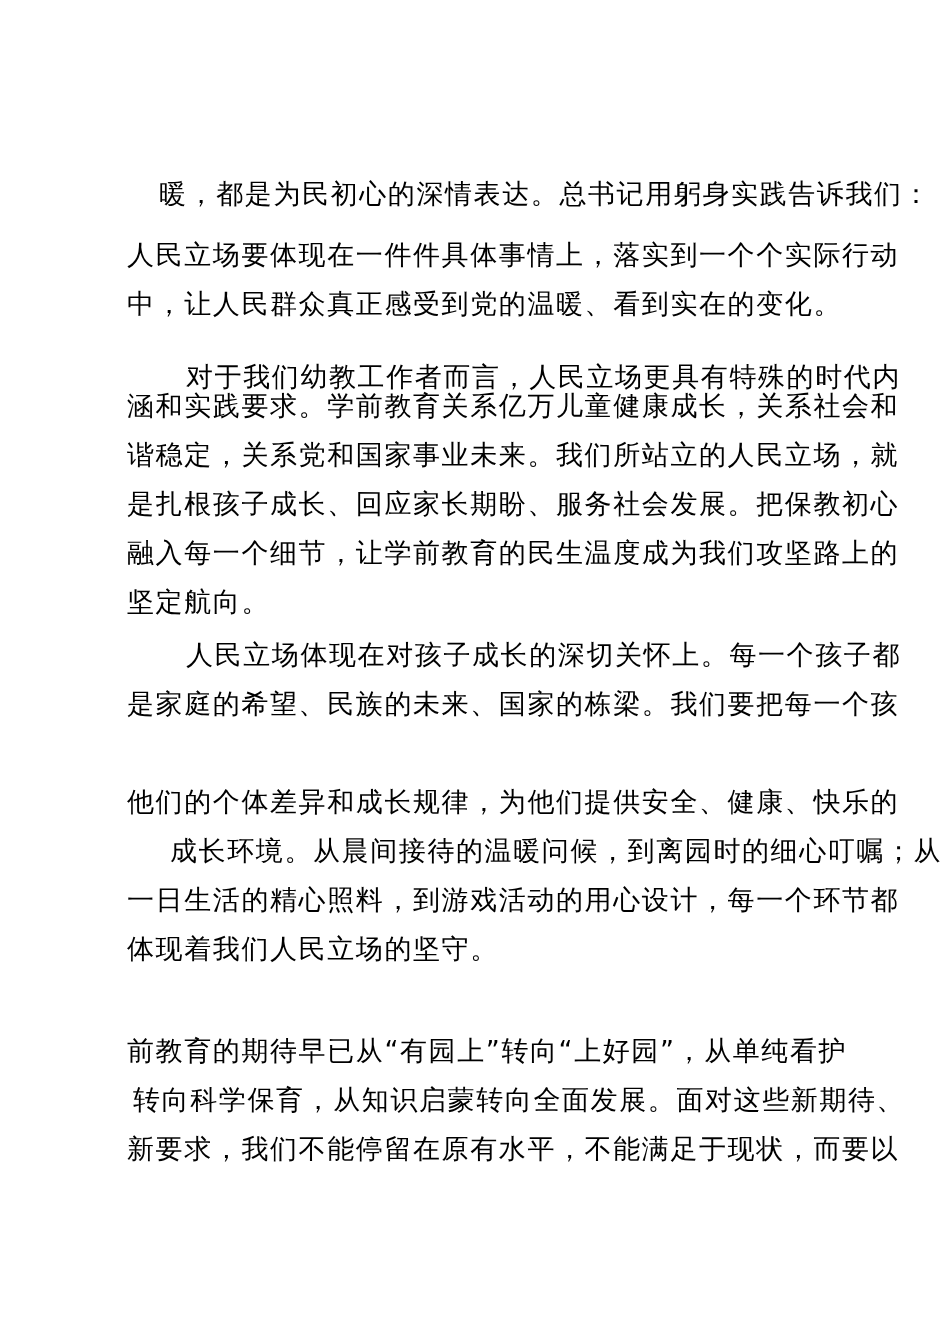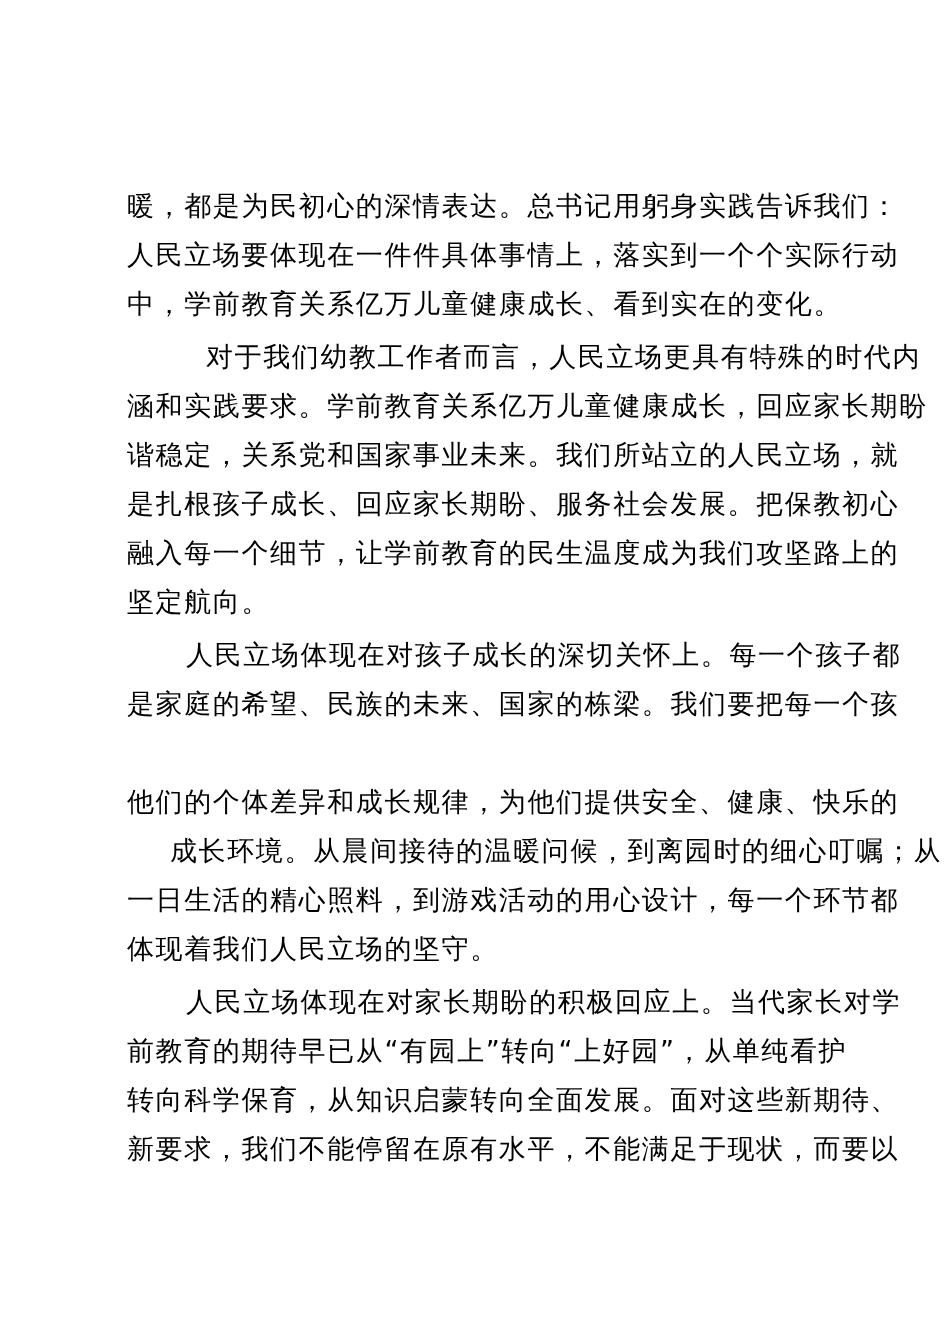--- a/index.html
+++ b/index.html
@@ -40,32 +40,31 @@
     }
     .line.indent {
       left: 186px;
       width: 647px;
     }
   </style>
 </head>
 <body>
 
 <div class="page">
-  <div class="line" style="top: 186px;">暖，都是为民初心的深情表达。总书记用躬身实践告诉我们：</div>
+  <div class="line" style="top: 174px; margin-left: 32px;">暖，都是为民初心的深情表达。总书记用躬身实践告诉我们：</div>
   <div class="line" style="top: 235px;">人民立场要体现在一件件具体事情上，落实到一个个实际行动</div>
-  <div class="line last" style="top: 284px;">中，学前教育关系亿万儿童健康成长、看到实在的变化。</div>
-  <div class="line indent" style="top: 337px; margin-left: 20px;">对于我们幼教工作者而言，人民立场更具有特殊的时代内</div>
-  <div class="line" style="top: 386px;">涵和实践要求。学前教育关系亿万儿童健康成长，回应家长期盼</div>
+  <div class="line last" style="top: 284px;">中，让人民群众真正感受到党的温暖、看到实在的变化。</div>
+  <div class="line indent" style="top: 357px;">对于我们幼教工作者而言，人民立场更具有特殊的时代内</div>
+  <div class="line" style="top: 386px;">涵和实践要求。学前教育关系亿万儿童健康成长，关系社会和</div>
   <div class="line" style="top: 435px;">谐稳定，关系党和国家事业未来。我们所站立的人民立场，就</div>
   <div class="line" style="top: 484px;">是扎根孩子成长、回应家长期盼、服务社会发展。把保教初心</div>
   <div class="line" style="top: 533px;">融入每一个细节，让学前教育的民生温度成为我们攻坚路上的</div>
   <div class="line last" style="top: 582px;">坚定航向。</div>
   <div class="line indent" style="top: 635px;">人民立场体现在对孩子成长的深切关怀上。每一个孩子都</div>
   <div class="line" style="top: 684px;">是家庭的希望、民族的未来、国家的栋梁。我们要把每一个孩</div>
   <div class="line" style="top: 782px;">他们的个体差异和成长规律，为他们提供安全、健康、快乐的</div>
   <div class="line" style="top: 831px; margin-left: 43px;">成长环境。从晨间接待的温暖问候，到离园时的细心叮嘱；从</div>
   <div class="line" style="top: 880px;">一日生活的精心照料，到游戏活动的用心设计，每一个环节都</div>
   <div class="line last" style="top: 929px;">体现着我们人民立场的坚守。</div>
-  <div class="line indent" style="top: 982px;">人民立场体现在对家长期盼的积极回应上。当代家长对学</div>
   <div class="line" style="top: 1031px;">前教育的期待早已从“有园上”转向“上好园”，从单纯看护</div>
-  <div class="line" style="top: 1080px;">转向科学保育，从知识启蒙转向全面发展。面对这些新期待、</div>
+  <div class="line" style="top: 1080px; margin-left: 6px;">转向科学保育，从知识启蒙转向全面发展。面对这些新期待、</div>
   <div class="line" style="top: 1129px;">新要求，我们不能停留在原有水平，不能满足于现状，而要以</div>
 </div>
 
 </body></html>

